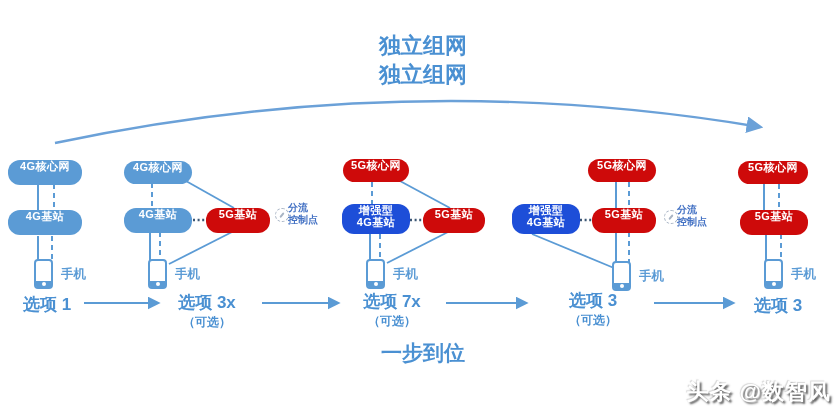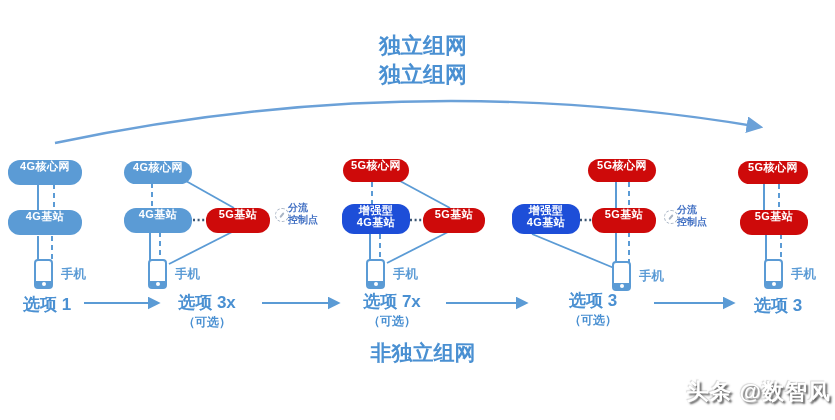--- a/index.html
+++ b/index.html
@@ -123,21 +123,21 @@
     <line class="ln" x1="262" y1="303" x2="338" y2="303" marker-end="url(#ah)"></line>
     <line class="ln" x1="446" y1="303" x2="526" y2="303" marker-end="url(#ah)"></line>
     <line class="ln" x1="654" y1="303" x2="733" y2="303" marker-end="url(#ah)"></line>
   </svg>
 
   <div class="title top">
     <div>独立组网</div>
     <div>独立组网</div>
   </div>
   <div class="title bottom">
-    <div>非独立组网</div>
+    <div>一步到位</div>
   </div>
 
   <div class="box blue" style="left:8px;top:160px;width:74px;height:25px;">
       <span>4G核心网</span>
     </div>
   <div class="box blue" style="left:8px;top:210px;width:74px;height:25px;">
       <span>4G基站</span>
     </div>
   <div class="phone" style="left:34px;top:259px;">
       <span class="dock"></span>

